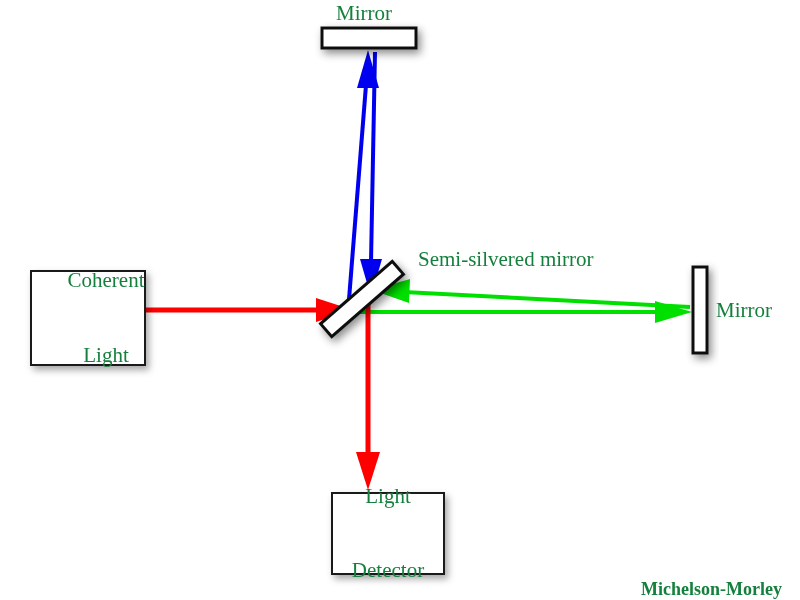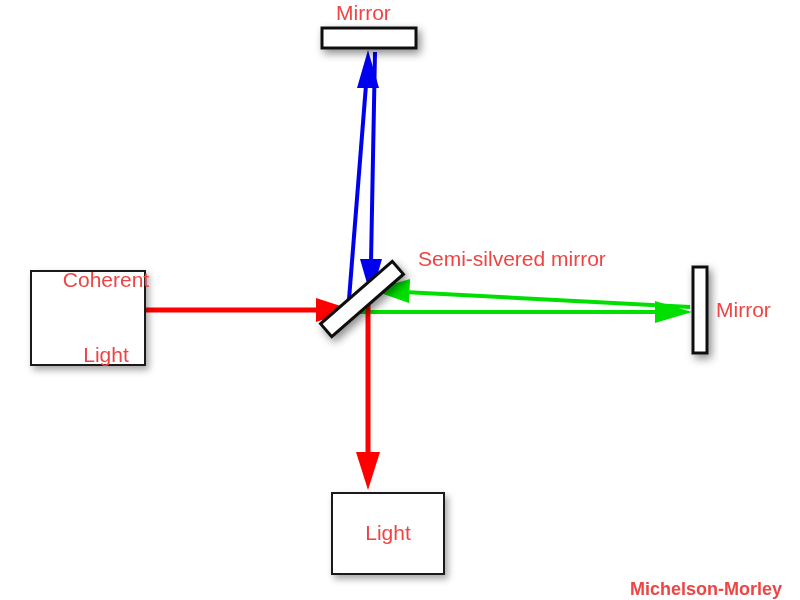--- a/index.html
+++ b/index.html
@@ -20,22 +20,22 @@
   }
   #diagram-svg {
     position: absolute;
     left: 0;
     top: 0;
     width: 800px;
     height: 600px;
   }
   .label {
     position: absolute;
-    color: #ef4444;
-    font-family: Liberation Sans, sans-serif;
+    color: #15803d;
+    font-family: Liberation Serif, serif;
     white-space: pre;
     line-height: 1.18;
     user-select: none;
   }
   .box-label {
     font-size: 21px;
     text-align: center;
   }
   .plain-label {
     font-size: 21px;
@@ -123,20 +123,21 @@
   <div class="box" style="left:30px; top:270px; width:116px; height:96px; box-shadow: 3px 4px 7px rgba(0,0,0,0.35); padding-left: 36px;">
     <div class="label box-label" style="position:static;">
       <div>Coherent</div>
       <div>Light</div>
     </div>
   </div>
 
   <div class="box" style="left:331px; top:492px; width:114px; height:83px; box-shadow: 3px 4px 7px rgba(0,0,0,0.35);">
     <div class="label box-label" style="position:static;">
       <div>Light</div>
+      <div>Detector</div>
     </div>
   </div>
 
   <div class="label plain-label" style="left:336px; top:1px;">Mirror</div>
 
   <div class="label plain-label" style="left:716px; top:298px;">Mirror</div>
 
   <div class="label plain-label" style="left:418px; top:247px;">Semi-silvered mirror</div>
 
   <div class="label title-label" style="right:18px; top:528px; width:300px;">

